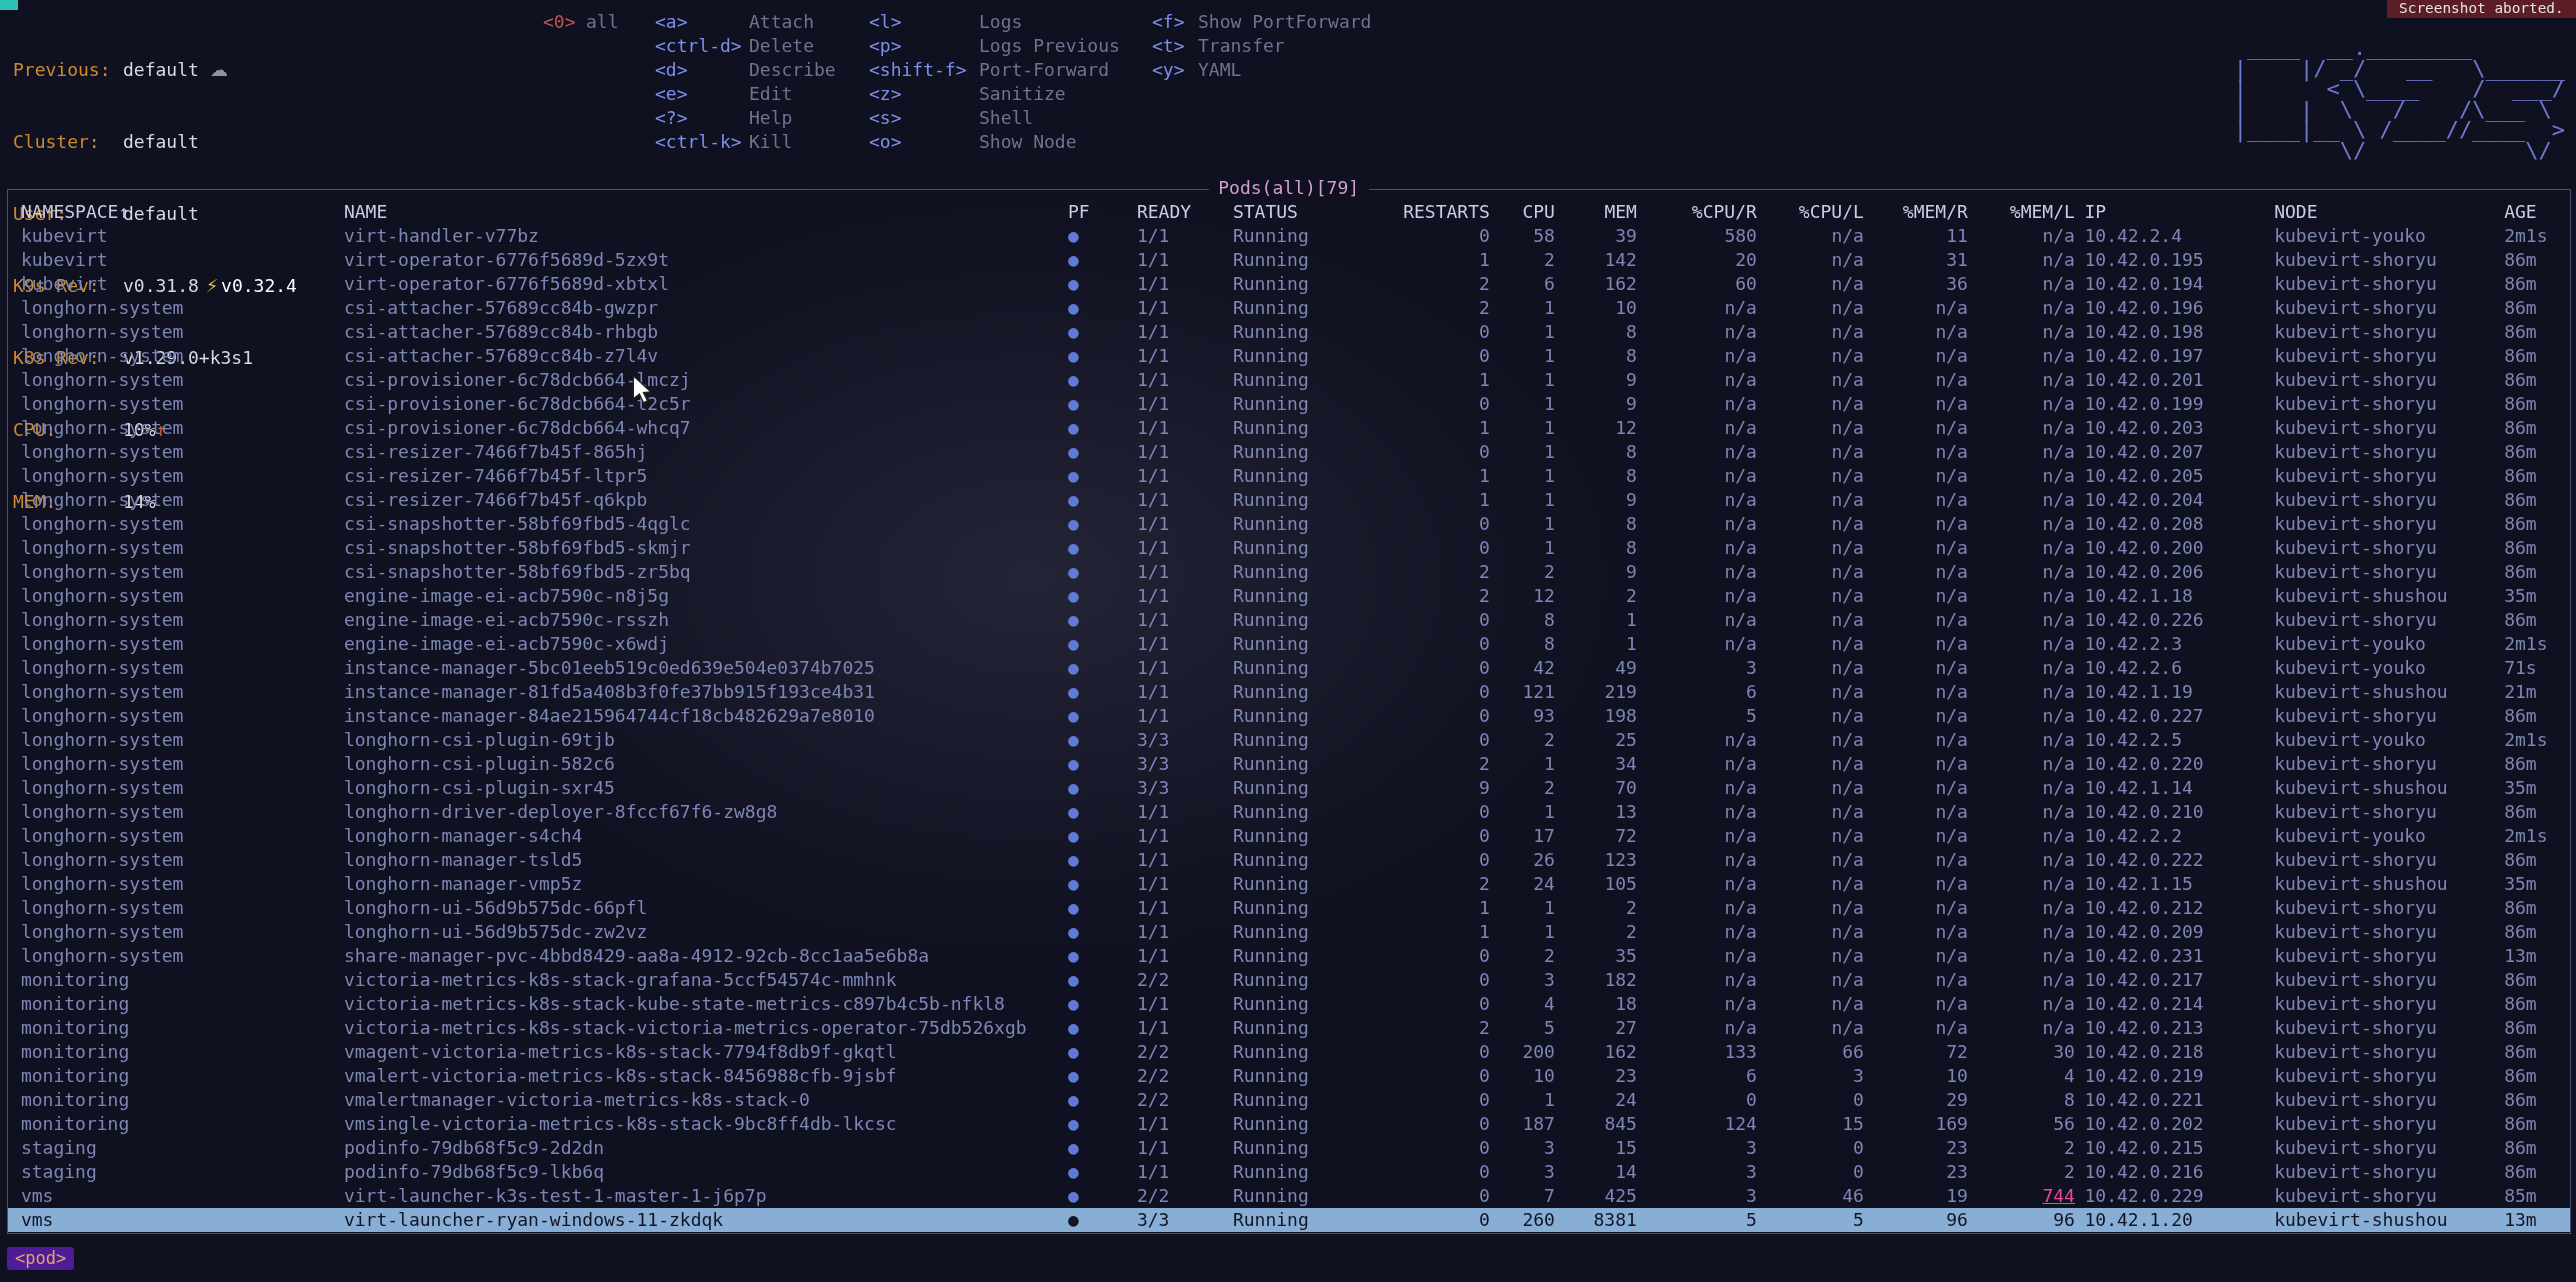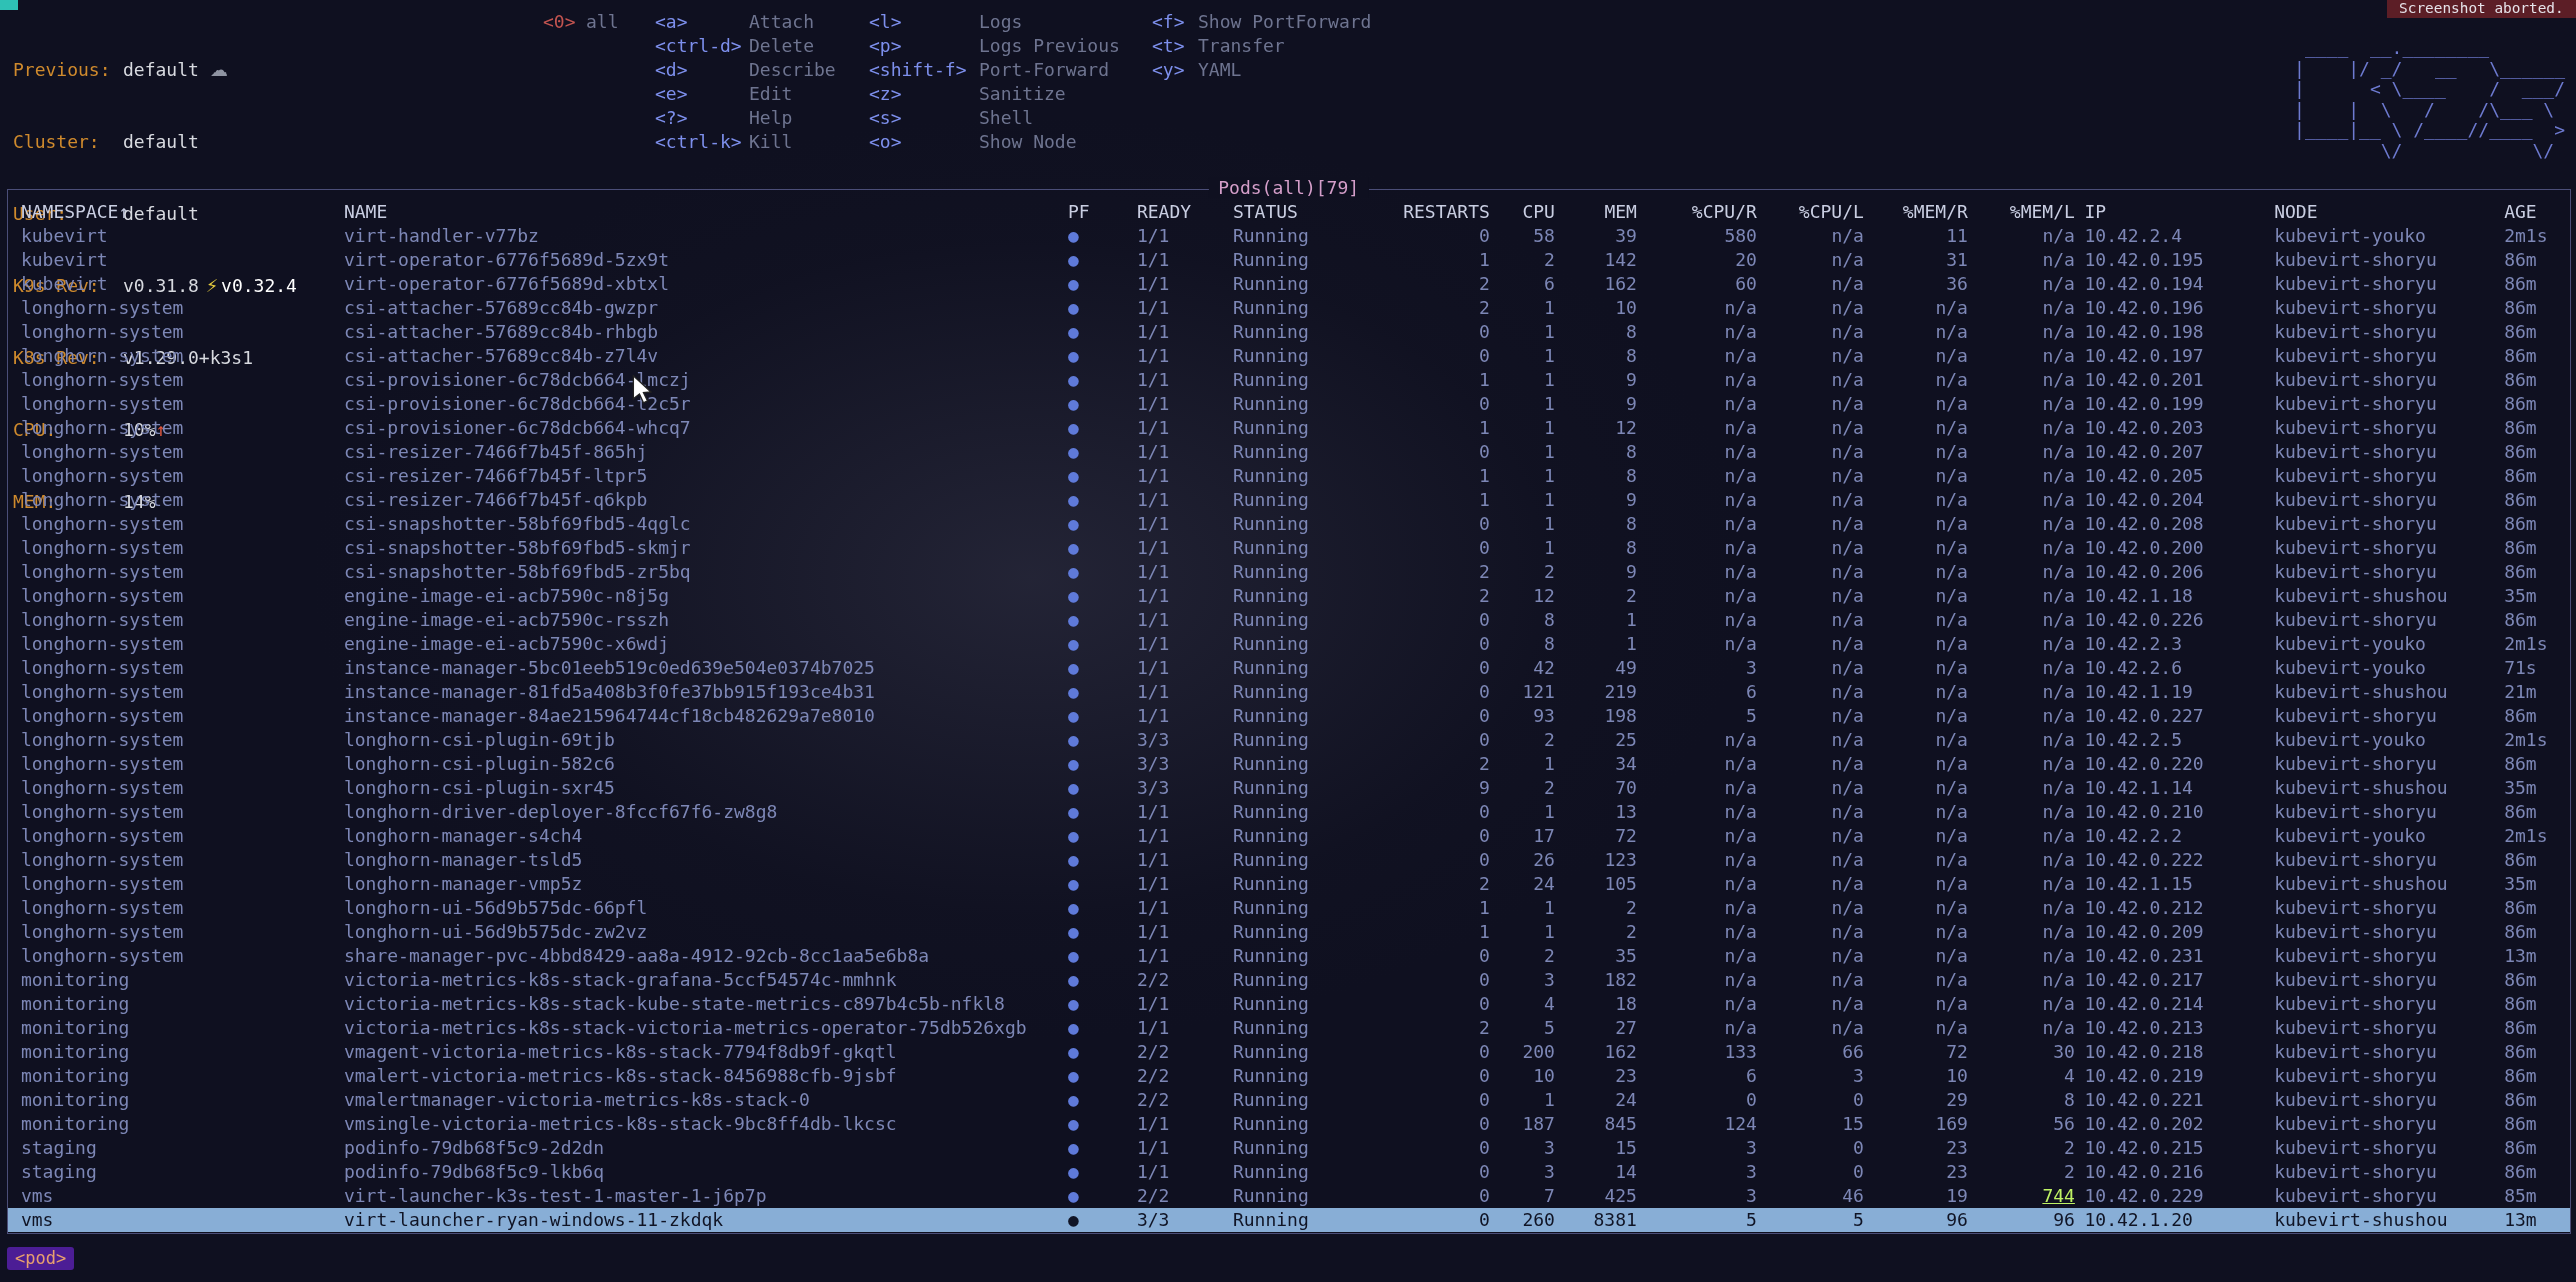--- a/index.html
+++ b/index.html
@@ -40,31 +40,31 @@
   .mc0 .menu-key { width:43px; color:#c25450; }
   .mc1 .menu-key { width:94px; }
   .mc2 .menu-key { width:110px; }
   .mc3 .menu-key { width:46px; }
   .menu-desc { color:#6e7490; }
 
   
   .flash { position:absolute; right:0; top:0; background:#5c1e26; color:#e6e3ea; font-size:14.4px; line-height:17px; padding:0 12.3px 1.4px 12.3px; }
 
   
-  .logo { position:absolute; right:11px; top:38px; color:#6d7ad0; font-size:18px; line-height:20.6px; white-space:pre; }
+  .logo { position:absolute; right:11px; top:38px; color:#6d7ad0; font-size:22px; line-height:20.6px; white-space:pre; }
 
   
   .table { position:absolute; left:6.9px; right:5.5px; top:189px; height:1045px; border:1.4px solid #4b4e78; padding-top:9.6px; }
   .table-title { position:absolute; top:-13px; left:50%; transform:translateX(-50%); background:#0f1020; padding:0 9.6px; color:#d49ec9; white-space:pre; }
   .trow { display:flex; height:24px; line-height:24px; padding-left:13px; white-space:pre; width:100%; }
   .thead { color:#c9cee2; }
   .cell { flex:0 0 auto; overflow:hidden; }
   .row { color:#7d87b6; }
   .row .pf { color:#5f7ad9; }
-  .cell.alert { color:#bef264;text-decoration:underline; }
+  .cell.alert { color:#ec4899;text-decoration:underline; }
   .row.selected { background:#88aed6; color:#101425; }
   .row.selected .pf { color:#101425; }
 
   .c0 { width:323px; }
   .c1 { width:724px; }
   .c2 { width:69px; }
   .c3 { width:96px; }
   .c4 { width:168px; }
   .c5 { width:89px; text-align:right; }
   .c6 { width:65px;  text-align:right; }

